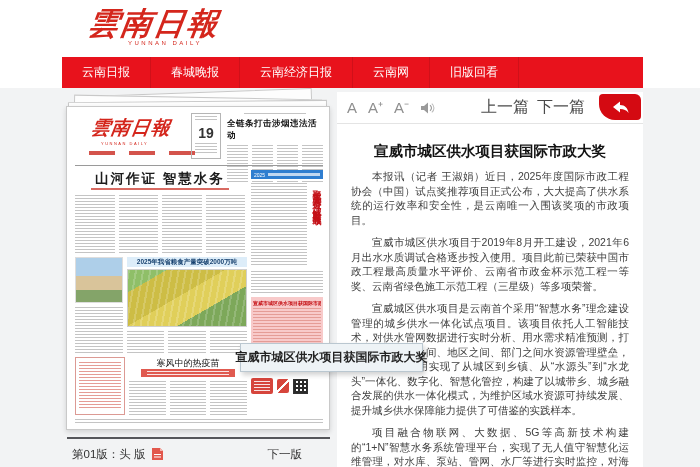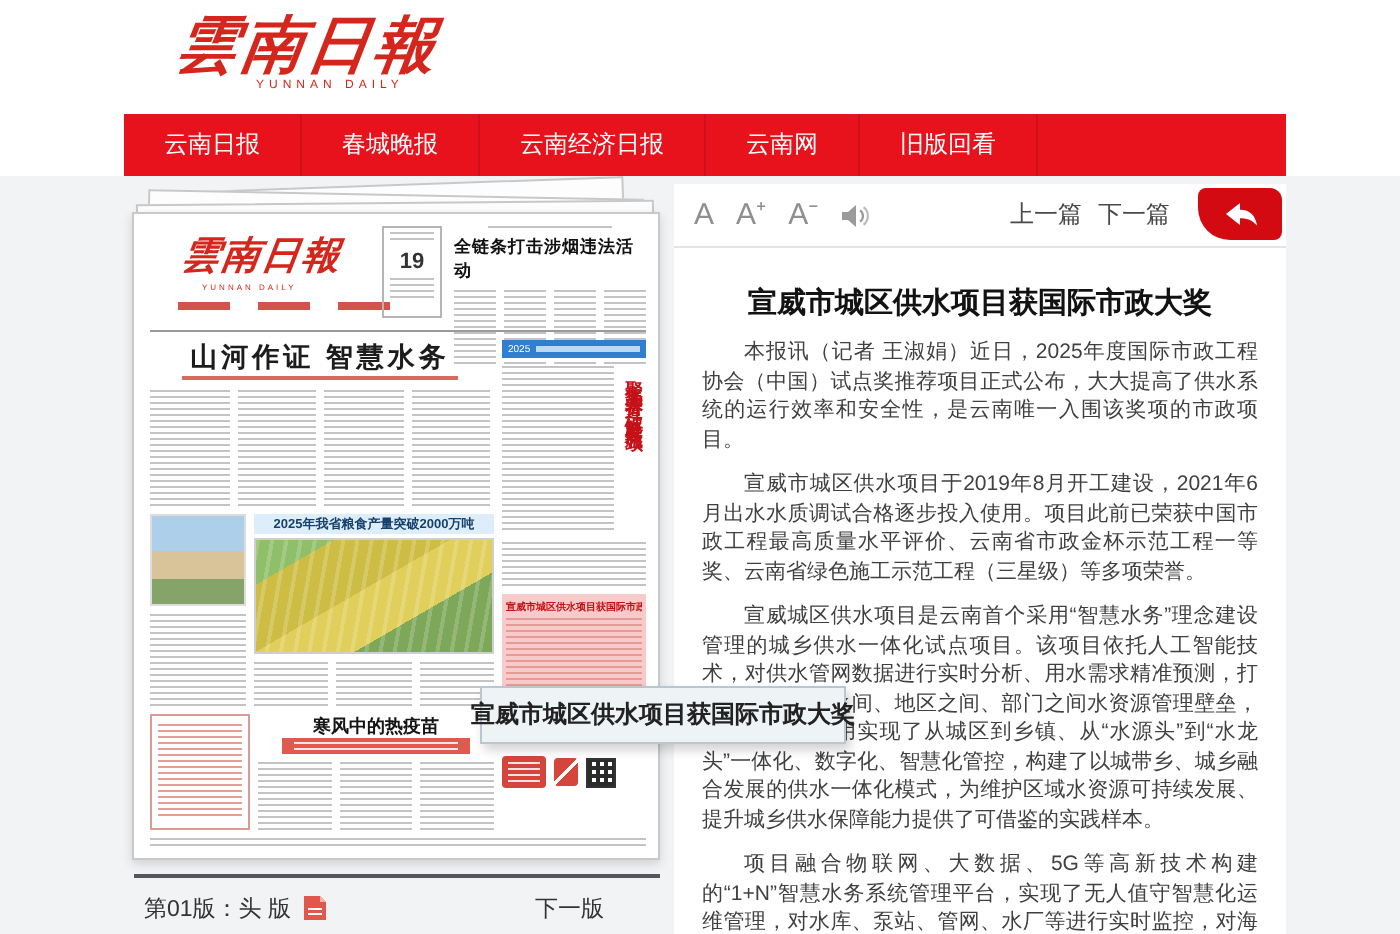--- a/index.html
+++ b/index.html
@@ -37,21 +37,21 @@
   .fill-wht { background-image:repeating-linear-gradient(to bottom,rgba(255,255,255,.85) 0,rgba(255,255,255,.85) 1px,transparent 1px,transparent 3px); }
   .cols { display:flex; gap:4px; }
   .cols > div { flex:1; }
 
   .np-logo { left:24px; top:8px; font-family:"DejaVu Serif", serif; font-style:italic; font-weight:bold;
              font-size:19px; color:#d4261c; transform:skewX(-8deg); letter-spacing:1px; }
   .np-logo-sub { left:34px; top:34px; font-size:4px; color:#d4261c; letter-spacing:1.5px; }
   .np-slogan { left:22px; top:44px; width:112px; height:4px;
                background:repeating-linear-gradient(90deg,#d4544c 0,#d4544c 26px,transparent 26px,transparent 40px); }
   .np-datebox { left:124px; top:6px; width:30px; height:46px; border:1px solid #b5b5b5; text-align:center; }
-  .np-date-day { font-size:11px; font-weight:bold; color:#333; margin-top:5px; }
+  .np-date-day { font-size:14px; font-weight:bold; color:#333; margin-top:5px; }
   .np-datebox .mini { height:4px; margin:2px 3px; }
   .np-tophead { left:160px; top:6px; width:96px; }
   .np-tophead .eyebrow { height:3px; width:62px; margin:0 auto 2px; }
   .np-tophead h4 { font-size:8.5px; color:#111; text-align:left; letter-spacing:0.5px; }
   .np-tophead .cols { margin-top:3px; height:38px; }
 
   .np-rule { left:8px; top:58px; width:248px; height:1px; background:#9a9a9a; }
 
   .np-mainhead { left:8px; top:63px; width:170px; text-align:center; font-size:13.5px; font-weight:bold;
                  color:#1c1c1c; letter-spacing:2px; }
@@ -74,21 +74,21 @@
   .np-photostrip { left:60px; top:150px; width:120px; height:10px; background:#ddedf9; color:#16406e;
                    font-size:6.5px; font-weight:bold; display:flex; align-items:center; justify-content:center; }
   .np-photo-terr { left:60px; top:162px; width:120px; height:58px; border:1px solid #cfcfcf;
       background:
         repeating-linear-gradient(100deg, rgba(255,255,255,.18) 0 2px, transparent 2px 7px),
         linear-gradient(150deg,#8fbf68 0 18%, #cdbd45 18% 45%, #e0cf5a 45% 68%, #7da85a 68%); }
   .np-photofill { left:60px; top:224px; width:120px; height:22px; }
 
   .np-annc { left:8px; top:250px; width:50px; height:58px; border:1px solid #dc9a94; padding:4px 3px; }
   .np-annc .fill-red { height:100%; }
-  .np-bottomhead { left:62px; top:250px; width:118px; text-align:center; font-size:9px; font-weight:bold; color:#151515; }
+  .np-bottomhead { left:62px; top:250px; width:118px; text-align:center; font-size:9px; font-weight:normal; color:#151515; }
   .np-redbar { left:74px; top:262px; width:94px; height:8px; background:#e05a50; padding:2px 6px; }
   .np-redbar .fill-wht { height:100%; }
   .np-colsbot { left:62px; top:274px; width:118px; height:34px; }
   .np-colsbot > div { height:34px; }
 
   .np-pink { left:184px; top:190px; width:72px; height:74px; background:#f8caca; padding:3px 2px; }
   .np-pink .ptitle { font-size:5px; font-weight:bold; color:#c40d12; white-space:nowrap; overflow:hidden; text-align:center; }
   .np-pink .pbody { height:42px; margin-top:2px; }
   .np-pink .pwave { height:16px; margin-top:2px; background:linear-gradient(to bottom,#bfe0f7 0 35%,#4a9be0); border-radius:2px; }
   .np-iconsrow { left:184px; top:268px; width:72px; height:22px; display:flex; align-items:center; gap:4px; }
@@ -108,21 +108,21 @@
   .page-left { display:flex; align-items:flex-start; gap:5px; padding-left:5px; }
   .pdf-ico { display:block; }
   .page-next { margin-left:auto; padding-right:28px; cursor:pointer; color:#333; }
 
   
   .panel { position:absolute; left:337px; top:92px; width:306px; height:375px; background:#fff; }
   .toolbar { position:relative; height:32px; border-bottom:1px solid #e4e4e4; display:flex; align-items:center;
              padding:0 10px; gap:11px; }
   .fbtn { color:#8f8f8f; font-size:15px; cursor:pointer; line-height:1; }
   .speaker { display:block; cursor:pointer; }
-  .prevnext { margin-left:auto; margin-right:48px; display:flex; gap:8px; font-size:12px; color:#4a4a4a; }
+  .prevnext { margin-left:auto; margin-right:48px; display:flex; gap:8px; font-size:16px; color:#4a4a4a; }
   .prevnext span { cursor:pointer; }
   .backbtn { position:absolute; right:2px; top:2px; width:42px; height:26px; background:#d40a12;
              border-radius:4px 6px 4px 16px; display:flex; align-items:center; justify-content:center; cursor:pointer; }
 
   .article { padding:10px 14px 0; }
   .a-title { text-align:center; font-size:14.5px; font-weight:bold; color:#121212; margin:8px 0 2px; }
   .a-p { font-size:10.5px; color:#404040; line-height:14.5px; text-align:justify; text-indent:2em; margin:8px 0; }
 
   
   .tooltip { position:absolute; left:240px; top:343px; width:183px; height:29px; background:#eef3f6;

